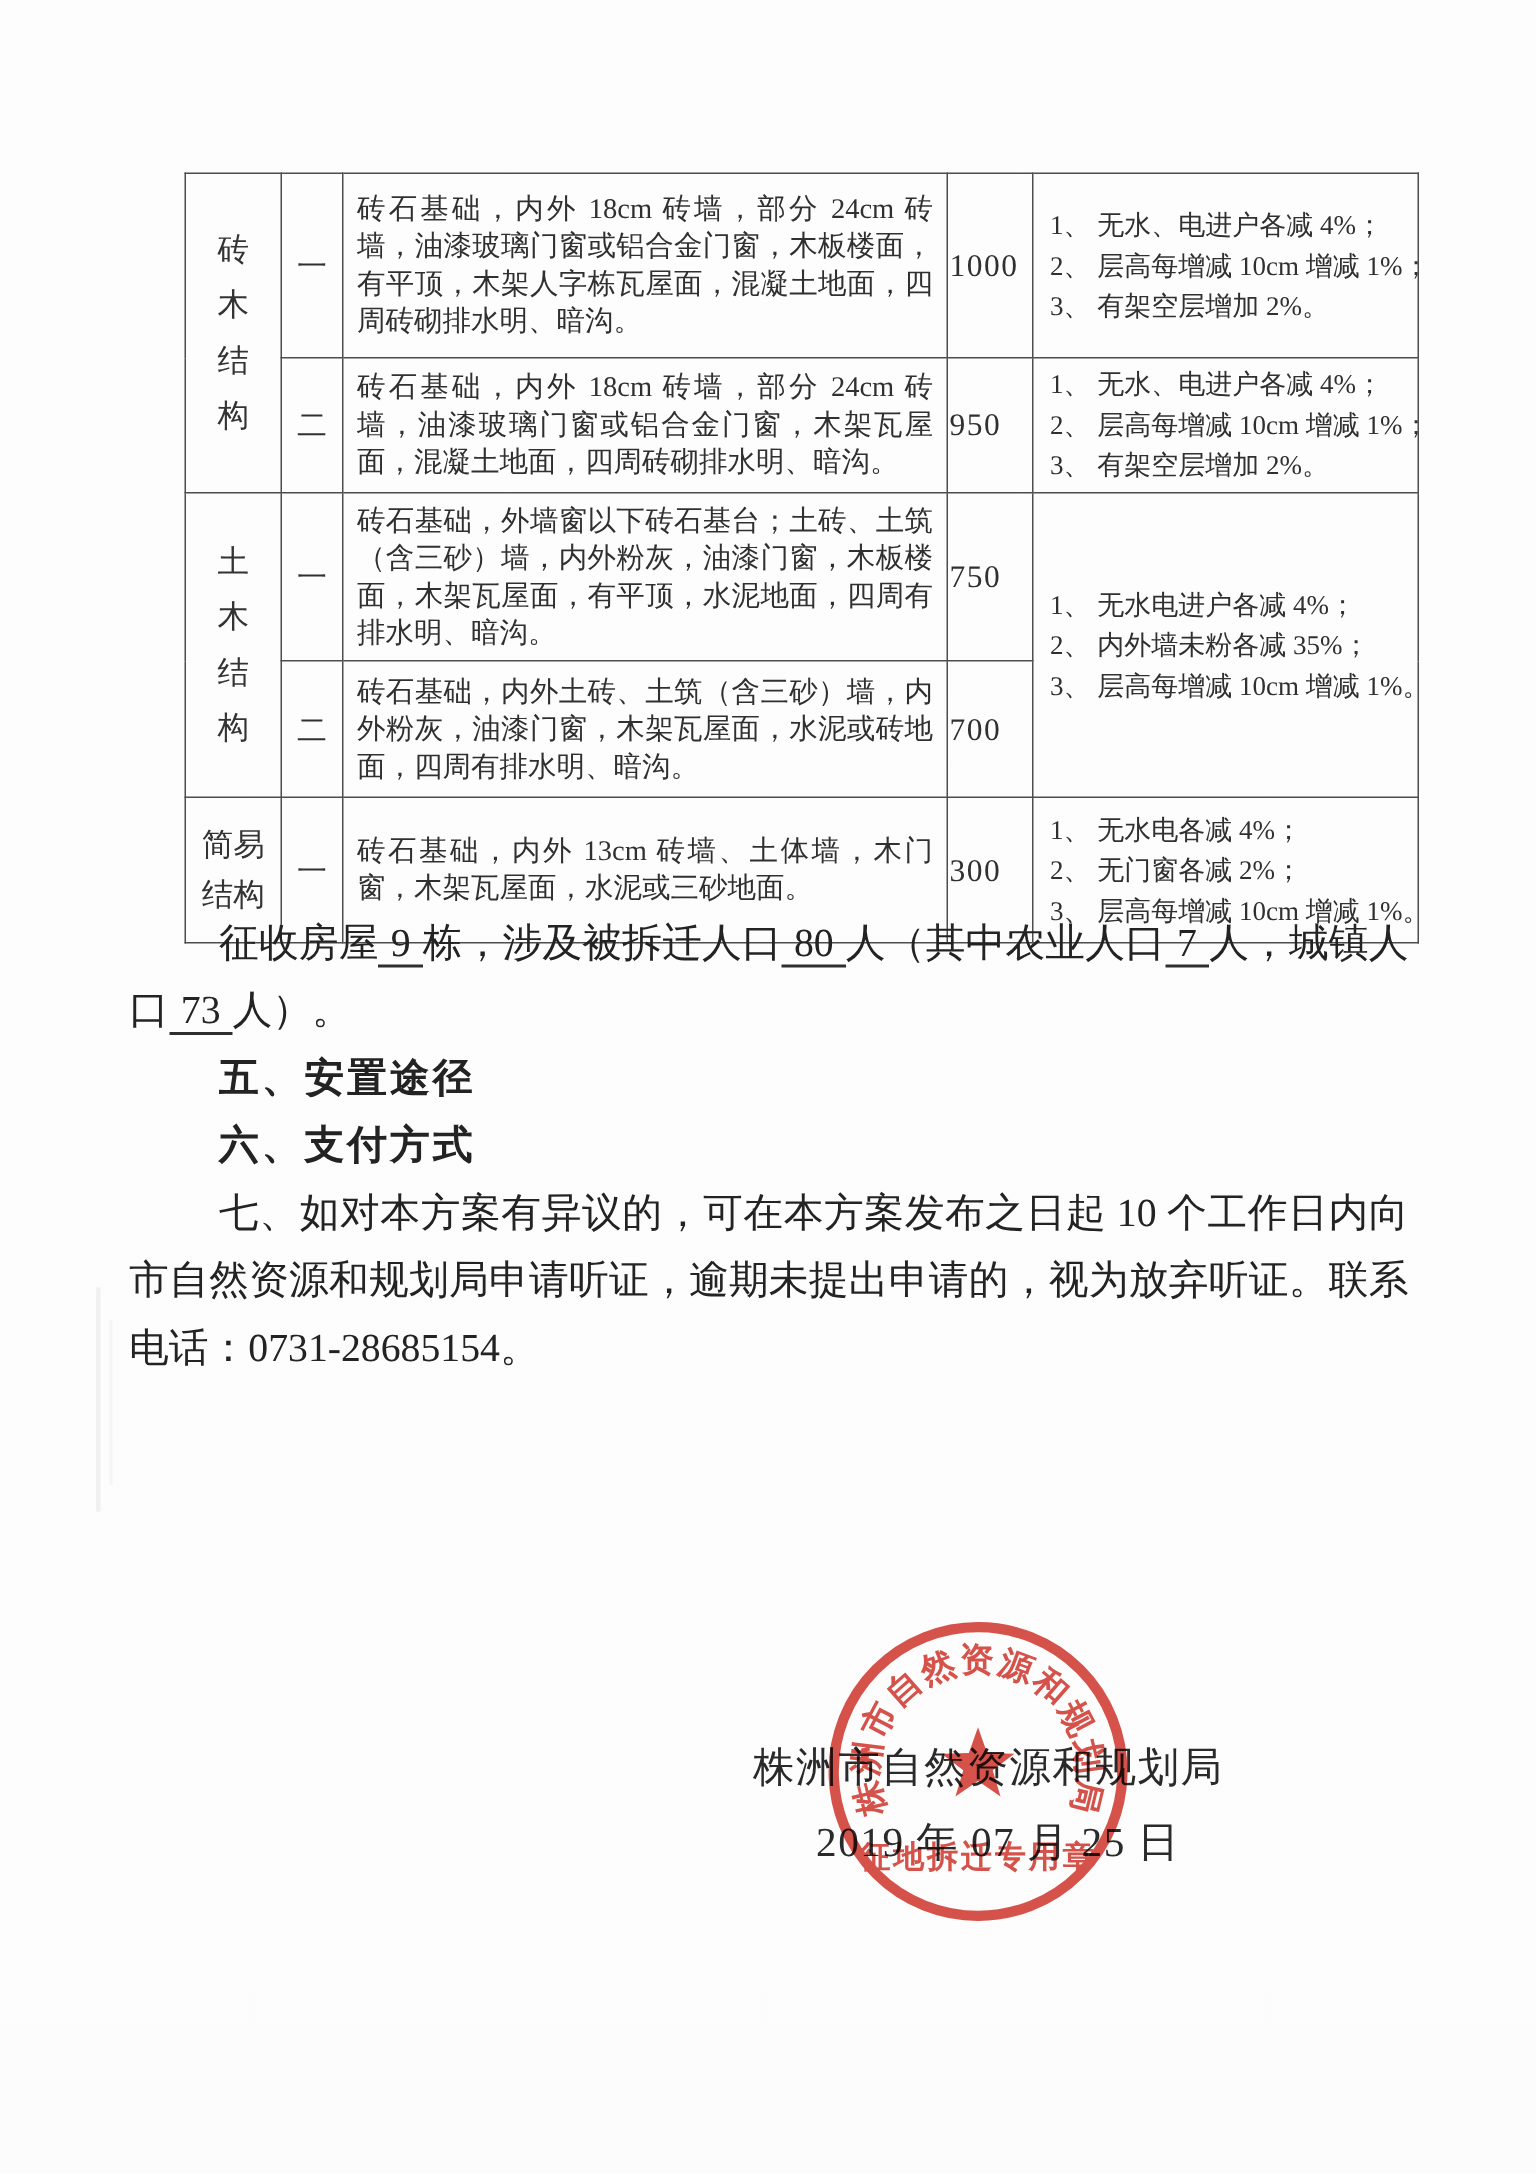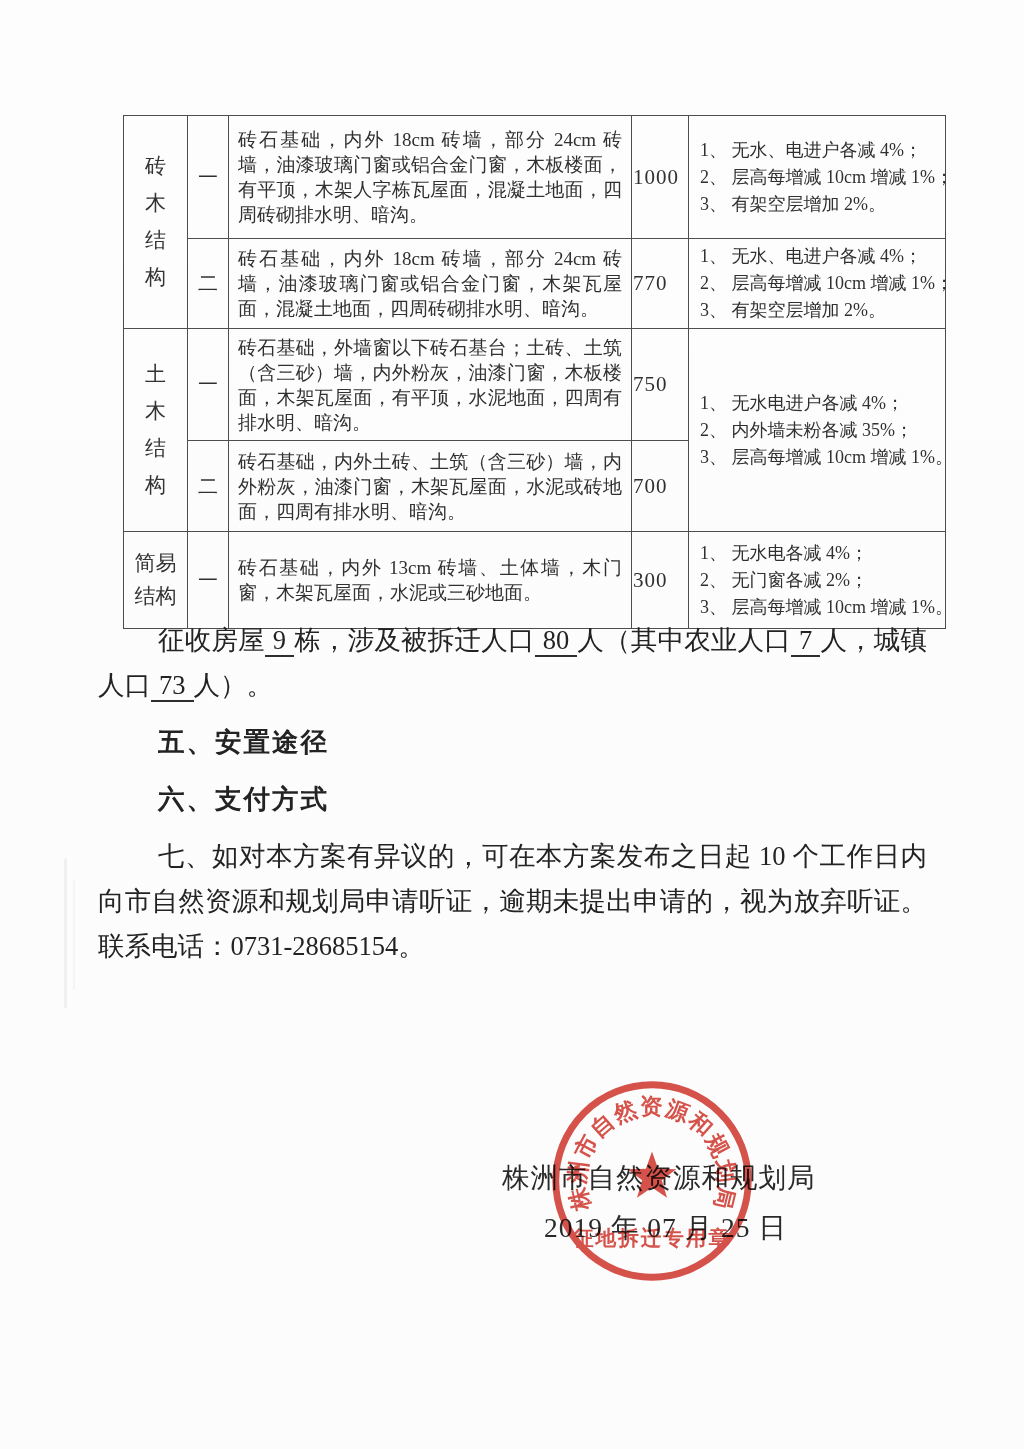--- a/index.html
+++ b/index.html
@@ -32,21 +32,21 @@
   td.price { vertical-align:middle; font-size:21px; letter-spacing:1px; }
   td.adj   { vertical-align:middle; padding:4px 4px 4px 11px; }
   .adj-line { line-height:27px; font-size:18px; white-space:nowrap; color:#303030; }
 
   
   .body-text {
     position:absolute; left:86px; top:606px; width:853px;
     font-size:26.5px; line-height:45px; text-align:justify;
     text-justify:inter-character; color:#232323;
   }
-  .body-text p { margin:12px; text-indent:60px; }
+  .body-text p { margin:0; text-indent:60px; }
   .hd { font-weight:700; letter-spacing:2px; }
   .uline { border-bottom:2px solid #2e2e2e; padding:0 8px; }
 
   
   .sig-org  { position:absolute; left:502px; top:1160px; font-size:27.5px;
               letter-spacing:1px; color:#2a2a2a; }
   .sig-date { position:absolute; left:544px; top:1210px; font-size:27.5px;
               letter-spacing:1px; color:#2a2a2a; }
 
   
@@ -86,21 +86,21 @@
         <td class="price">1000</td>
         <td class="adj">
           <div class="adj-line">1、 无水、电进户各减 4%；</div>
           <div class="adj-line">2、 层高每增减 10cm 增减 1%；</div>
           <div class="adj-line">3、 有架空层增加 2%。</div>
         </td>
       </tr>
       <tr style="height:82px">
         <td class="grade">二</td>
         <td class="desc">砖石基础，内外 18cm 砖墙，部分 24cm 砖墙，油漆玻璃门窗或铝合金门窗，木架瓦屋面，混凝土地面，四周砖砌排水明、暗沟。</td>
-        <td class="price">770</td>
+        <td class="price">950</td>
         <td class="adj">
           <div class="adj-line">1、 无水、电进户各减 4%；</div>
           <div class="adj-line">2、 层高每增减 10cm 增减 1%；</div>
           <div class="adj-line">3、 有架空层增加 2%。</div>
         </td>
       </tr>
       <tr style="height:112px">
         <td class="cat" rowspan="2">
           <div class="vtext v1">土木结构</div>
         </td>

